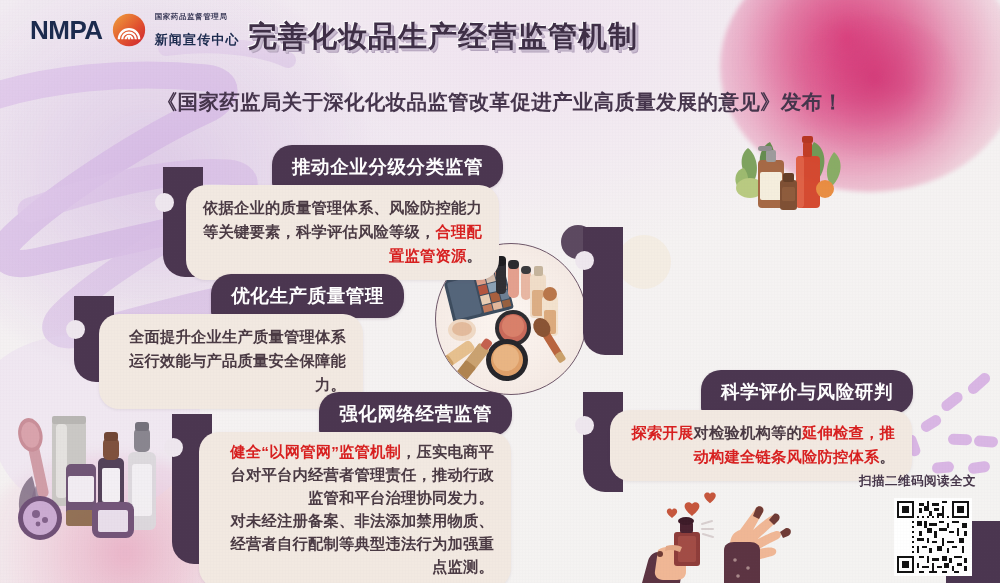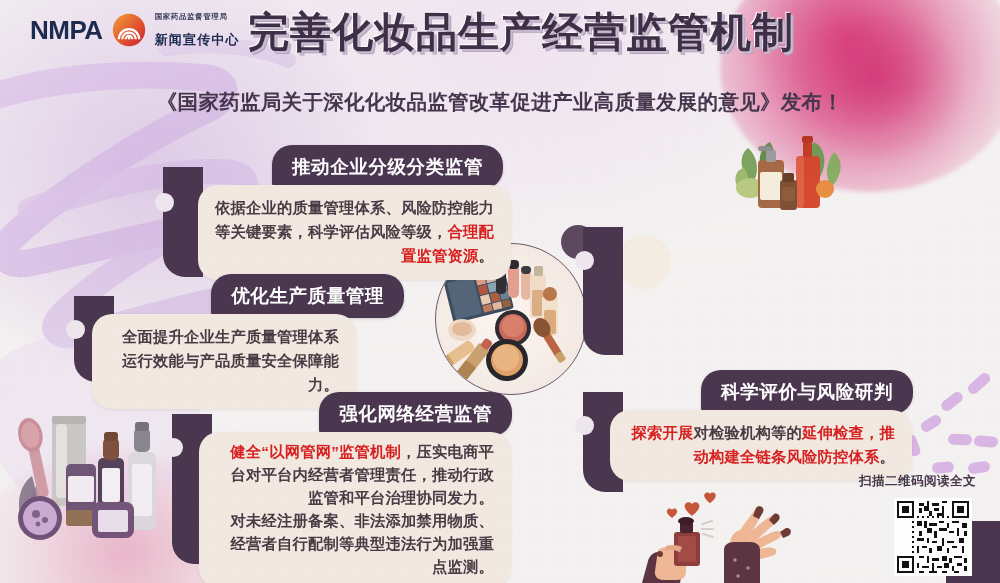--- a/index.html
+++ b/index.html
@@ -94,24 +94,24 @@
     font-family:"Liberation Sans", sans-serif;
     line-height:1;
   }
   .logo-mark { width:34px; height:34px; }
   .logo-cn { line-height:1.12; }
   .logo-cn .l1 { font-size:7.5px; color:#3c3c5a; letter-spacing:.6px; font-weight:700;}
   .logo-cn .l2 { font-size:13px; color:#1b2a4e; letter-spacing:1.2px; font-weight:800; margin-top:12px;}
 
   .main-title {
     position:absolute;
-    left:248px; top:5px;
+    left:248px; top:17px;
     z-index:30;
     font-family:"Liberation Sans","DejaVu Sans",sans-serif;
-    font-size:41px;
+    font-size:29px;
     font-weight:800;
     letter-spacing: 1px;
     color:#3e2f46;
     text-shadow:
        2px 2px 0 #c9bcd0,
        3px 3px 0 #b5a5be,
       -1px -1px 0 #ffffff;
   }
   .subtitle {
     position:absolute;
@@ -433,30 +433,30 @@
       <ellipse cx="48" cy="33" rx="8" ry="4" fill="#3d1b28"></ellipse>
       <path d="M28,58 c6,-2 12,-1 16,1 l-2,5 c-5,-2 -10,-3 -15,-1Z" fill="#e3a887"></path>
       <circle cx="22" cy="66" r="3" fill="#6f3b35"></circle>
     </g>
   </svg>
 
   <div class="card" style="left:163px;top:145px;width:340px;">
     <div class="bridge" style="left:0;top:22px;width:40px;height:110px;border-radius:0 0 0 22px;"></div>
     <div class="card-head" style="border-radius:20px 20px 20px 6px;">推动企业分级分类监管</div>
     <div class="notch" style="left:-8px;top:48px;"></div>
-    <div class="card-body" style="margin-left:35px;margin-top:-4px;width:313px;">
+    <div class="card-body" style="margin-left:23px;margin-top:-4px;width:313px;">
       <span>依据企业的质量管理体系、风险防控能力等关键要素，科学评估风险等级，</span><span class="hl">合理配置监管资源</span><span>。</span>
     </div>
   </div>
 
   <div class="card" style="left:74px;top:274px;width:330px;">
     <div class="bridge" style="left:0;top:22px;width:40px;height:86px;border-radius:0 0 0 22px;"></div>
     <div class="card-head" style="border-radius:20px 20px 20px 6px;">优化生产质量管理</div>
     <div class="notch" style="left:-8px;top:46px;"></div>
-    <div class="card-body" style="margin-left:18px;margin-top:-4px;width:264px;">
+    <div class="card-body" style="margin-left:25px;margin-top:-4px;width:264px;">
       <span>全面提升企业生产质量管理体系运行效能与产品质量安全保障能力。</span>
     </div>
   </div>
 
   <div class="card" style="left:172px;top:392px;width:340px;">
     <div class="bridge" style="left:0;top:22px;width:40px;height:150px;border-radius:0 0 0 22px;"></div>
     <div class="card-head" style="border-radius:20px 20px 20px 6px;">强化网络经营监管</div>
     <div class="notch" style="left:-8px;top:46px;"></div>
     <div class="card-body" style="margin-left:27px;margin-top:-4px;width:312px;padding-top:9px;padding-bottom:9px;line-height:1.5;">
       <span class="hl">健全“以网管网”监管机制</span><span>，压实电商平台对平台内经营者管理责任，推动行政监管和平台治理协同发力。</span><br>

